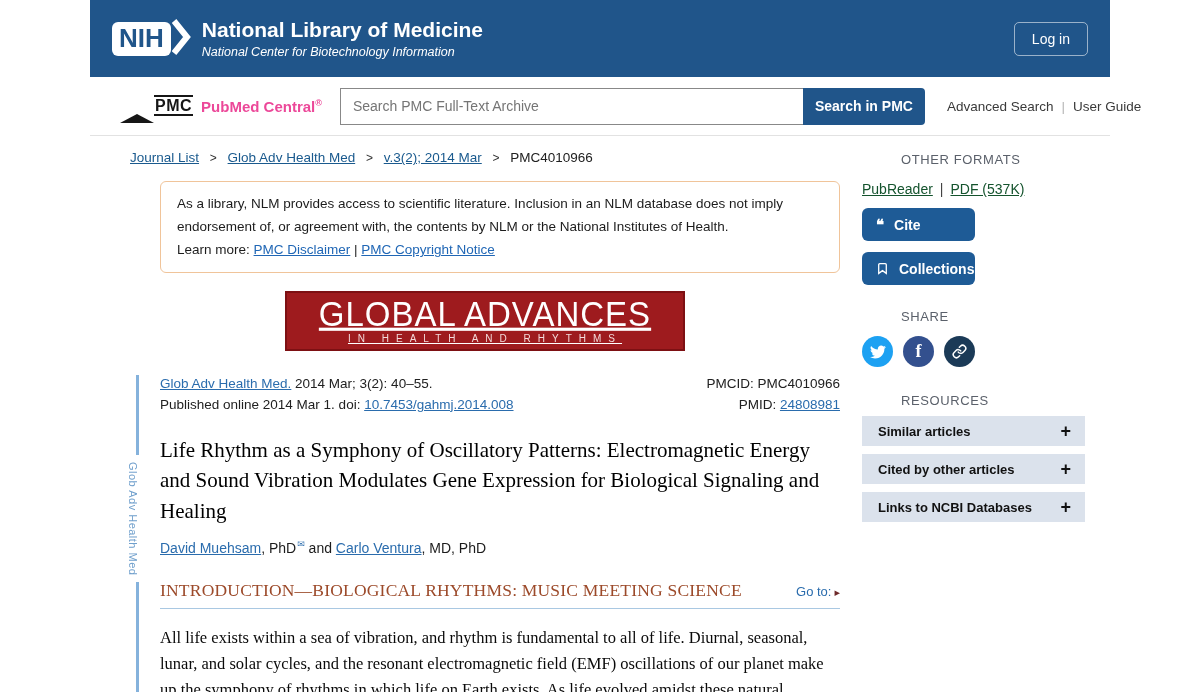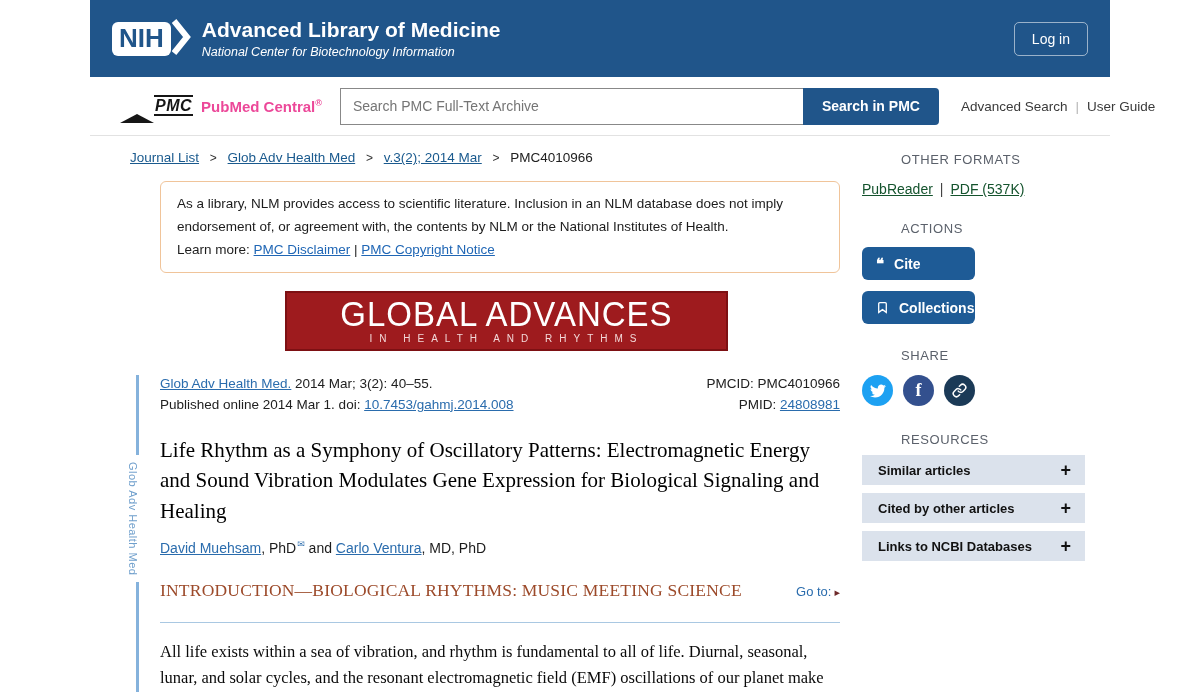--- a/index.html
+++ b/index.html
@@ -37,36 +37,36 @@
   .nlm-title{font-size:21px;font-weight:bold;line-height:1.15;}
   .nlm-sub{font-size:12.5px;font-style:italic;margin-top:2px;}
   .login-btn{
     margin-left:auto;background:transparent;color:#fff;font-size:14px;
     border:1px solid rgba(255,255,255,.55);border-radius:5px;
     padding:8px 17px;cursor:pointer;font-family:inherit;
   }
   
   .search-band{border-bottom:1px solid #e2e2e2;background:#fff;}
   .search-row{display:flex;align-items:center;height:58px;padding:0 28px 0 30px;}
-  .pmc-mark{display:inline-block;text-align:center;margin-right:8px;font-style:italic;}
+  .pmc-mark{display:inline-block;text-align:center;margin-right:8px;}
   .pmc-roof{width:0;height:0;margin:0 auto 1px;border-left:17px solid transparent;
     border-right:17px solid transparent;border-bottom:9px solid #161616;}
   .pmc-word{font-weight:bold;font-size:16px;letter-spacing:.5px;color:#161616;
     border-top:2px solid #161616;border-bottom:2px solid #161616;padding:0 1px;line-height:1.25;}
   .pmc-brandname{font-weight:bold;font-size:15px;color:#ec4899;margin-right:18px;white-space:nowrap;}
   .pmc-brandname sup{font-size:9px;}
   .search-group{display:flex;align-items:stretch;}
   .search-input{
     width:463px;height:37px;border:1px solid #888;border-right:none;
     padding:0 12px;font-size:14px;font-family:inherit;color:#212121;
   }
   .search-input::placeholder{color:#757575;}
   .search-btn{
     height:37px;background:var(--header_blue);color:#fff;font-weight:bold;
-    font-size:14px;border:none;border-radius:0 4px 4px 0;padding:0 19px;
+    font-size:14px;border:none;border-radius:0 4px 4px 0;padding:0 12px;
     cursor:pointer;font-family:inherit;white-space:nowrap;
   }
   .search-links{margin-left:22px;font-size:13.5px;color:#3a3a3a;white-space:nowrap;}
   .search-links a{color:#3a3a3a;text-decoration:none;cursor:pointer;}
   .pipe{color:#b5b5b5;margin:0 8px;}
   
   .main-wrap{display:flex;padding:0 25px 0 40px;}
   .col-main{width:710px;flex:none;}
   .col-side{width:223px;flex:none;margin-left:22px;}
   
@@ -74,23 +74,23 @@
   .breadcrumb a{color:#1a5a8e;text-decoration:underline;cursor:pointer;margin-top:47px;}
   .crumb-sep{margin:0 7px;color:#333;font-size:12px;}
   
   .disclaimer{
     margin-top:16px;margin-left:30px;border:1.5px solid var(--disclaimer_border);
     border-radius:6px;padding:10px 16px;font-size:13.5px;line-height:1.72;color:#1c1c1c;
   }
   .disclaimer a{color:#1f66b5;text-decoration:underline;cursor:pointer;}
   
   .banner{
-    margin:18px 0 0 155px;width:443px;height:60px;background:var(--banner_red);
+    margin:18px 0 0 155px;width:400px;height:60px;background:var(--banner_red);
     border:2px solid #7d1013;display:flex;flex-direction:column;justify-content:center;
-    align-items:center;color:#fff;
+    align-items:center;color:#fff;text-decoration:underline;
   }
   .banner-title{font-size:33px;letter-spacing:1px;line-height:1;font-weight:400;
     font-family:"Liberation Sans",sans-serif;transform:scaleY(1.05);}
   .banner-sub{font-size:10px;letter-spacing:7px;margin-top:3px;color:#f3d9d9;}
   
   .article{position:relative;margin-top:22px;padding-left:30px;}
   .rail{position:absolute;left:6px;top:2px;bottom:-40px;width:3px;background:var(--rail_blue);}
   .rail-text{
     position:absolute;left:-3px;top:82px;writing-mode:vertical-rl;
     font-size:11px;color:#6f9fcc;background:#fff;padding:7px 0;letter-spacing:.5px;
@@ -104,21 +104,21 @@
   }
   .authors{margin-top:13px;font-size:14px;color:#1c1c1c;}
   .authors a{color:#2a6cad;text-decoration:underline;cursor:pointer;}
   .mail-sup{font-size:9px;color:#2a6cad;vertical-align:super;margin-left:1px;}
   .meta-row{margin-top:15px;font-size:13.5px;display:flex;align-items:center;}
   .meta-item{margin-right:16px;cursor:pointer;color:#2a6cad;}
   .meta-arrow{color:var(--arrow_orange);font-size:10px;margin-right:5px;}
   .meta-disclaimer{margin-left:14px;color:#2a6cad;text-decoration:underline;cursor:pointer;}
   .section-row{
     margin-top:24px;display:flex;justify-content:space-between;align-items:baseline;
-    border-bottom:1px solid #a9c8e2;padding-bottom:21px;
+    border-bottom:1px solid #a9c8e2;padding-bottom:7px;
   }
   .section-heading{
     font-family:"Liberation Serif",serif;font-size:17.5px;font-weight:normal;
     color:var(--heading_rust);letter-spacing:.2px;
   }
   .goto{font-size:13px;color:#2a6cad;cursor:pointer;white-space:nowrap;}
   .goto-arrow{color:#6e2a2a;font-size:11px;margin-left:3px;}
   .para{
     margin-top:16px;font-family:"Liberation Serif",serif;font-size:16.5px;
     line-height:1.6;color:#0a0a0a;
@@ -159,21 +159,21 @@
 <div class="shell">
 
   <header class="top-header">
     <span class="nih-box">NIH</span>
     <span class="nih-chevron">
       <svg width="20" height="36" viewBox="0 0 20 36">
           <path d="M2 2 L15 18 L2 34" stroke="#fff" stroke-width="6" fill="none"></path>
         </svg>
     </span>
     <span class="nlm-text">
-      <div class="nlm-title">Advanced Library of Medicine</div>
+      <div class="nlm-title">National Library of Medicine</div>
       <div class="nlm-sub">National Center for Biotechnology Information</div>
     </span>
     <button class="login-btn">Log in</button>
   </header>
 
   <div class="search-band">
     <div class="search-row">
       <span class="pmc-mark">
         <span class="pmc-roof"></span>
         <span class="pmc-word">PMC</span>
@@ -244,21 +244,20 @@
       </div>
     </div>
 
     <aside class="col-side">
 
       <div class="side-heading">OTHER FORMATS</div>
       <div class="side-links">
         <a>PubReader</a><span class="side-pipe">|</span><a>PDF (537K)</a>
       </div>
 
-      <div class="side-heading mt22">ACTIONS</div>
       <button class="action-btn">
         <span class="ic">❝</span>
         <span>Cite</span>
       </button>
       <button class="action-btn">
         <span class="ic">
           <svg width="13" height="15" viewBox="0 0 24 24">
               <path d="M19 21l-7-5-7 5V5a2 2 0 0 1 2-2h10a2 2 0 0 1 2 2z" fill="none" stroke="#fff" stroke-width="2.4"></path>
             </svg>
         </span>

